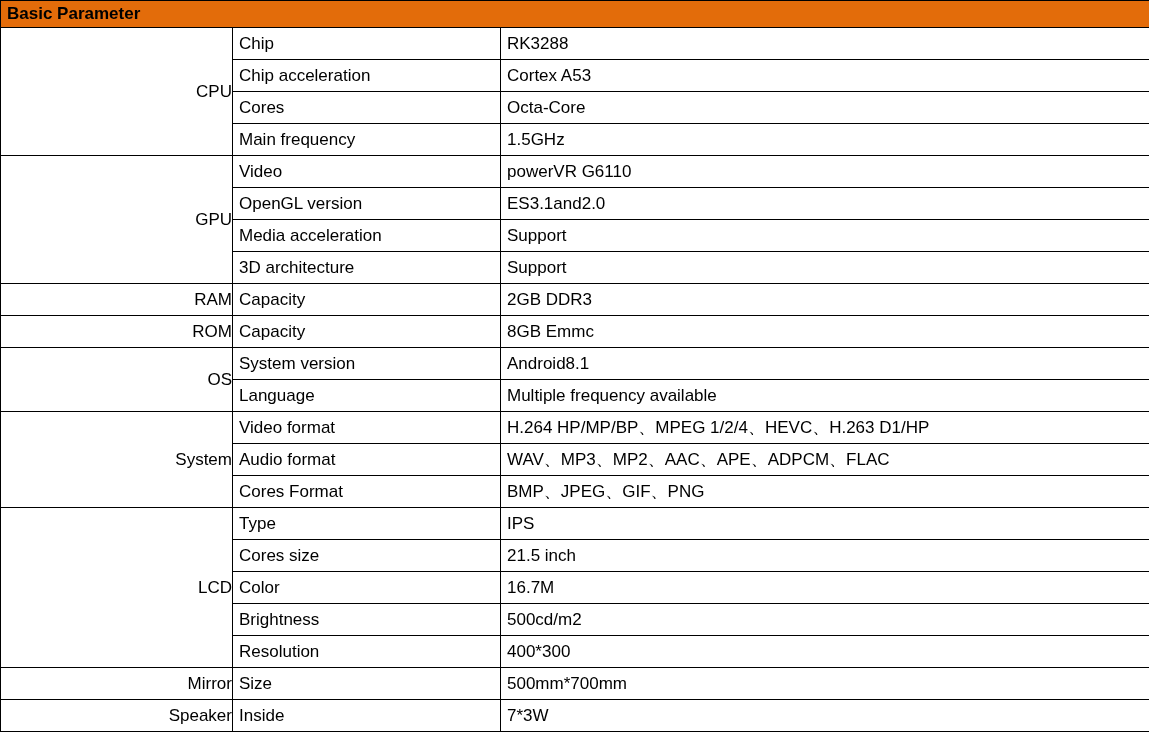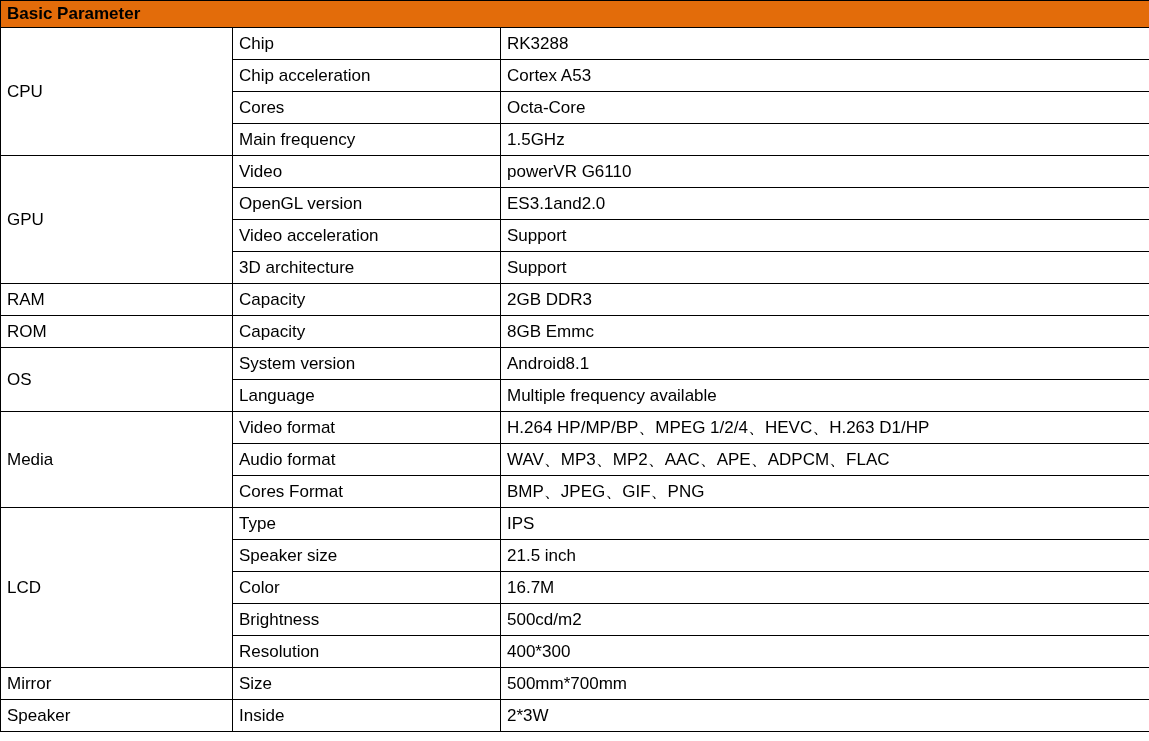--- a/index.html
+++ b/index.html
@@ -35,21 +35,21 @@
   }
   .title-cell {
     background: #E36C0A;
     color: #000000;
     font-weight: bold;
     font-size: 17px;
     padding-left: 6px;
     height: 26px;
   }
   .group-cell {
-    text-align: left;
+    text-align: right;
     padding-left: 0;
   }
   .row-h { height: 32px; }
 </style>
 </head>
 <body>
 
 <table class="spec-table">
   <colgroup>
     <col class="c1">
@@ -80,21 +80,21 @@
       <tr class="row-h">
         <td class="group-cell" rowspan="4">GPU</td>
         <td>Video</td>
         <td>powerVR G6110</td>
       </tr>
       <tr class="row-h">
         <td>OpenGL version</td>
         <td>ES3.1and2.0</td>
       </tr>
       <tr class="row-h">
-        <td>Video acceleration</td>
+        <td>Media acceleration</td>
         <td>Support</td>
       </tr>
       <tr class="row-h">
         <td>3D architecture</td>
         <td>Support</td>
       </tr>
       <tr class="row-h">
         <td class="group-cell" rowspan="1">RAM</td>
         <td>Capacity</td>
         <td>2GB DDR3</td>
@@ -107,39 +107,39 @@
       <tr class="row-h">
         <td class="group-cell" rowspan="2">OS</td>
         <td>System version</td>
         <td>Android8.1</td>
       </tr>
       <tr class="row-h">
         <td>Language</td>
         <td>Multiple frequency available</td>
       </tr>
       <tr class="row-h">
-        <td class="group-cell" rowspan="3">Media</td>
+        <td class="group-cell" rowspan="3">System</td>
         <td>Video format</td>
         <td>H.264 HP/MP/BP、MPEG 1/2/4、HEVC、H.263 D1/HP</td>
       </tr>
       <tr class="row-h">
         <td>Audio format</td>
         <td>WAV、MP3、MP2、AAC、APE、ADPCM、FLAC</td>
       </tr>
       <tr class="row-h">
         <td>Cores Format</td>
         <td>BMP、JPEG、GIF、PNG</td>
       </tr>
       <tr class="row-h">
         <td class="group-cell" rowspan="5">LCD</td>
         <td>Type</td>
         <td>IPS</td>
       </tr>
       <tr class="row-h">
-        <td>Speaker size</td>
+        <td>Cores size</td>
         <td>21.5 inch</td>
       </tr>
       <tr class="row-h">
         <td>Color</td>
         <td>16.7M</td>
       </tr>
       <tr class="row-h">
         <td>Brightness</td>
         <td>500cd/m2</td>
       </tr>
@@ -148,16 +148,16 @@
         <td>400*300</td>
       </tr>
       <tr class="row-h">
         <td class="group-cell" rowspan="1">Mirror</td>
         <td>Size</td>
         <td>500mm*700mm</td>
       </tr>
       <tr class="row-h">
         <td class="group-cell" rowspan="1">Speaker</td>
         <td>Inside</td>
-        <td>2*3W</td>
+        <td>7*3W</td>
       </tr>
     </tbody>
 </table>
 
 </body></html>

